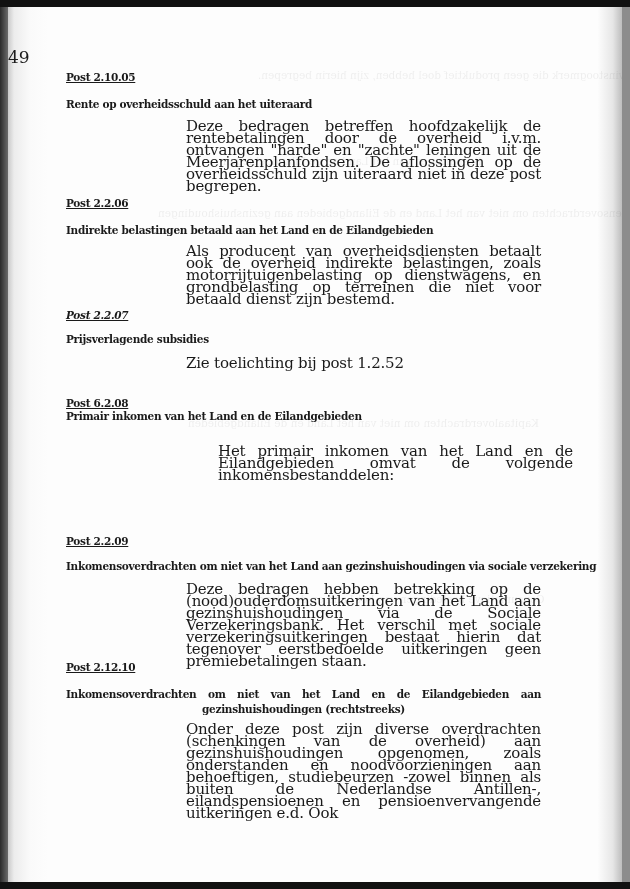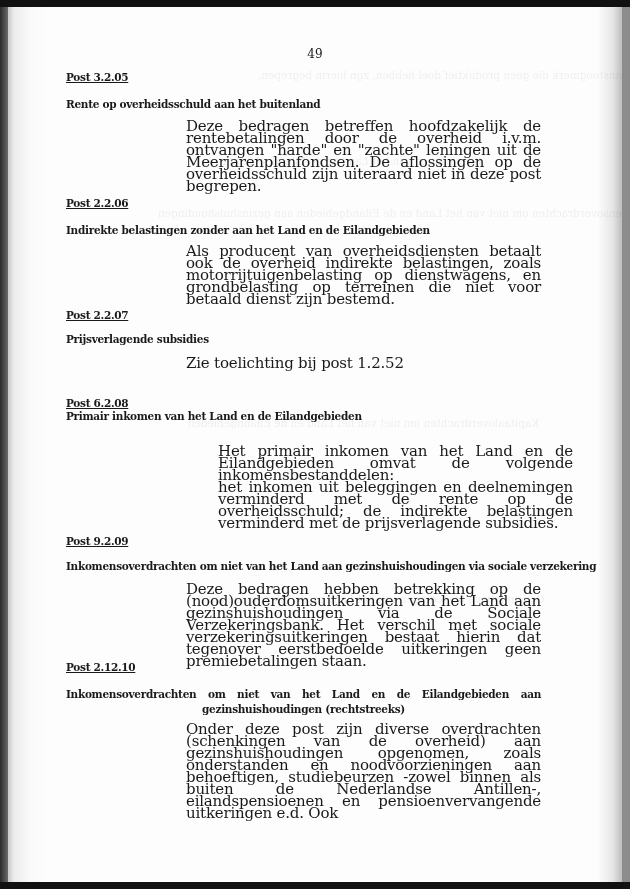--- a/index.html
+++ b/index.html
@@ -16,21 +16,21 @@
       background-image: linear-gradient(to right, #c9c9c9 0px, #ececec 6px, #fafafa 22px, #fdfdfd 40px, #fdfdfd 96%, #e6e6e6 98.5%, #bdbdbd 100%);
       overflow: hidden;
     }
     .left-edge { position: absolute; left: 0; top: 7px; width: 8px; height: 875px; background: linear-gradient(to right,#2a2a2a,#6a6a6a); }
     .right-edge { position: absolute; right: 0; top: 7px; width: 8px; height: 875px; background: #8c8c8c; }
     .ghost {
       position: absolute; color: #000; opacity: 0.06; font-size: 10.5px; line-height: 13px;
       transform: scaleX(-1); white-space: nowrap;
     }
     .page-number {
-      position: absolute; left: 0; width: 614px; top: 40px; text-align: center; font-size: 12px;
+      position: absolute; left: 0; width: 614px; top: 40px; font-size: 17px;
     }
     .post-label { position: absolute; left: 58px; font-weight: bold; text-decoration: underline; font-size: 10.5px; letter-spacing: -0.3px; }
     .post-title { position: absolute; left: 58px; font-weight: bold; font-size: 10.5px; letter-spacing: -0.3px; white-space: nowrap; }
     .post-title.wrap { white-space: normal; width: 475px; text-align: justify; text-align-last: center; line-height: 15px; }
     .post-body {
       position: absolute; left: 178px; width: 355px; font-size: 15px; line-height: 12px;
       text-align: justify; letter-spacing: -0.2px;
     }
     .post-body p { margin: 0; }
   </style>
@@ -43,46 +43,45 @@
 <div class="page">
 
   <div class="ghost" style="left:250px; top:62px;">de lopende overdrachten om niet (subsidies) aan instellingen zonder winstoogmerk die geen produktief doel hebben, zijn hierin begrepen.</div>
   <div class="ghost" style="left:215px; top:148px;">Besparingen van het Land en de Eilandgebieden</div>
   <div class="ghost" style="left:150px; top:200px;">Inkomensoverdrachten om niet van het Land en de Eilandgebieden aan gezinshuishoudingen</div>
   <div class="ghost" style="left:180px; top:410px;">Kapitaaloverdrachten om niet van het Land en de Eilandgebieden</div>
   <div class="ghost" style="left:200px; top:586px;">Consumptieve bestedingen van het Land en de Eilandgebieden</div>
 
   <div class="page-number">49</div>
 
-  <div class="post-label" style="top:64px;">Post 3.2.05</div>
-  <div class="post-title" style="top:91px;">Rente op overheidsschuld aan het buitenland</div>
+  <div class="post-label" style="top:64px;">Post 2.10.05</div>
+  <div class="post-title" style="top:91px;">Rente op overheidsschuld aan het uiteraard</div>
   <div class="post-body" style="top:113px;">
     <p>Deze bedragen betreffen hoofdzakelijk de rentebetalingen door de overheid i.v.m. ontvangen "harde" en "zachte" leningen uit de Meerjarenplanfondsen. De aflossingen op de overheidsschuld zijn uiteraard niet in deze post begrepen.</p>
   </div>
 
   <div class="post-label" style="top:190px;">Post 2.2.06</div>
-  <div class="post-title" style="top:217px;">Indirekte belastingen zonder aan het Land en de Eilandgebieden</div>
+  <div class="post-title" style="top:217px;">Indirekte belastingen betaald aan het Land en de Eilandgebieden</div>
   <div class="post-body" style="top:238px;">
     <p>Als producent van overheidsdiensten betaalt ook de overheid indirekte belastingen, zoals motorrijtuigenbelasting op dienstwagens, en grondbelasting op terreinen die niet voor betaald dienst zijn bestemd.</p>
   </div>
 
-  <div class="post-label" style="top:302px;">Post 2.2.07</div>
+  <div class="post-label" style="top:302px;font-style:italic;">Post 2.2.07</div>
   <div class="post-title" style="top:326px;">Prijsverlagende subsidies</div>
   <div class="post-body" style="top:350px;">
     <p>Zie toelichting bij post 1.2.52</p>
   </div>
 
   <div class="post-label" style="top:390px;">Post 6.2.08</div>
   <div class="post-title" style="top:403px;">Primair inkomen van het Land en de Eilandgebieden</div>
   <div class="post-body" style="top:438px;margin-left:32px;">
     <p>Het primair inkomen van het Land en de Eilandgebieden omvat de volgende inkomensbestanddelen:</p>
-    <p>het inkomen uit beleggingen en deelnemingen verminderd met de rente op de overheidsschuld; de indirekte belastingen verminderd met de prijsverlagende subsidies.</p>
   </div>
 
-  <div class="post-label" style="top:528px;">Post 9.2.09</div>
+  <div class="post-label" style="top:528px;">Post 2.2.09</div>
   <div class="post-title" style="top:553px;">Inkomensoverdrachten om niet van het Land aan gezinshuishoudingen via sociale verzekering</div>
   <div class="post-body" style="top:576px;">
     <p>Deze bedragen hebben betrekking op de (nood)ouderdomsuitkeringen van het Land aan gezinshuishoudingen via de Sociale Verzekeringsbank. Het verschil met sociale verzekeringsuitkeringen bestaat hierin dat tegenover eerstbedoelde uitkeringen geen premiebetalingen staan.</p>
   </div>
 
   <div class="post-label" style="top:654px;">Post 2.12.10</div>
   <div class="post-title wrap" style="top:680px;">Inkomensoverdrachten om niet van het Land en de Eilandgebieden aan gezinshuishoudingen (rechtstreeks)</div>
   <div class="post-body" style="top:716px;">
     <p>Onder deze post zijn diverse overdrachten (schenkingen van de overheid) aan gezinshuishoudingen opgenomen, zoals onderstanden en noodvoorzieningen aan behoeftigen, studiebeurzen -zowel binnen als buiten de Nederlandse Antillen-, eilandspensioenen en pensioenvervangende uitkeringen e.d. Ook</p>
   </div>

